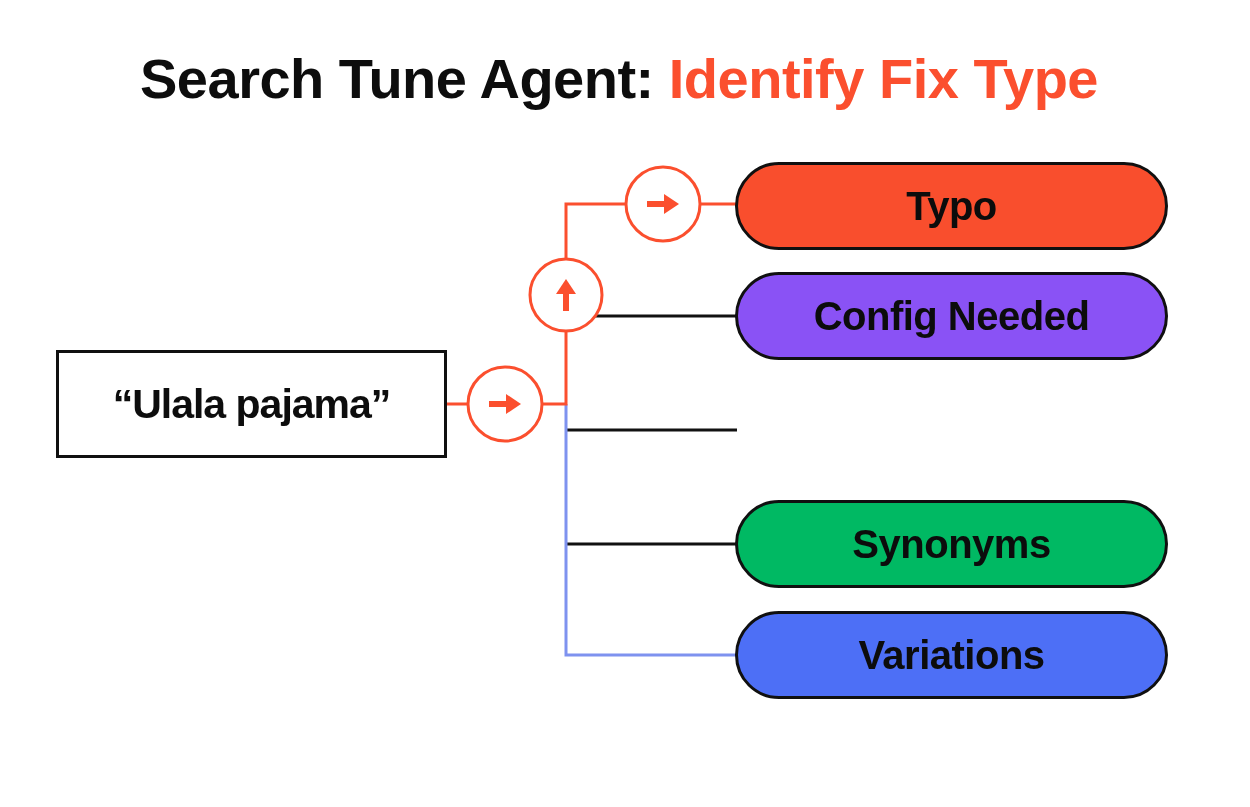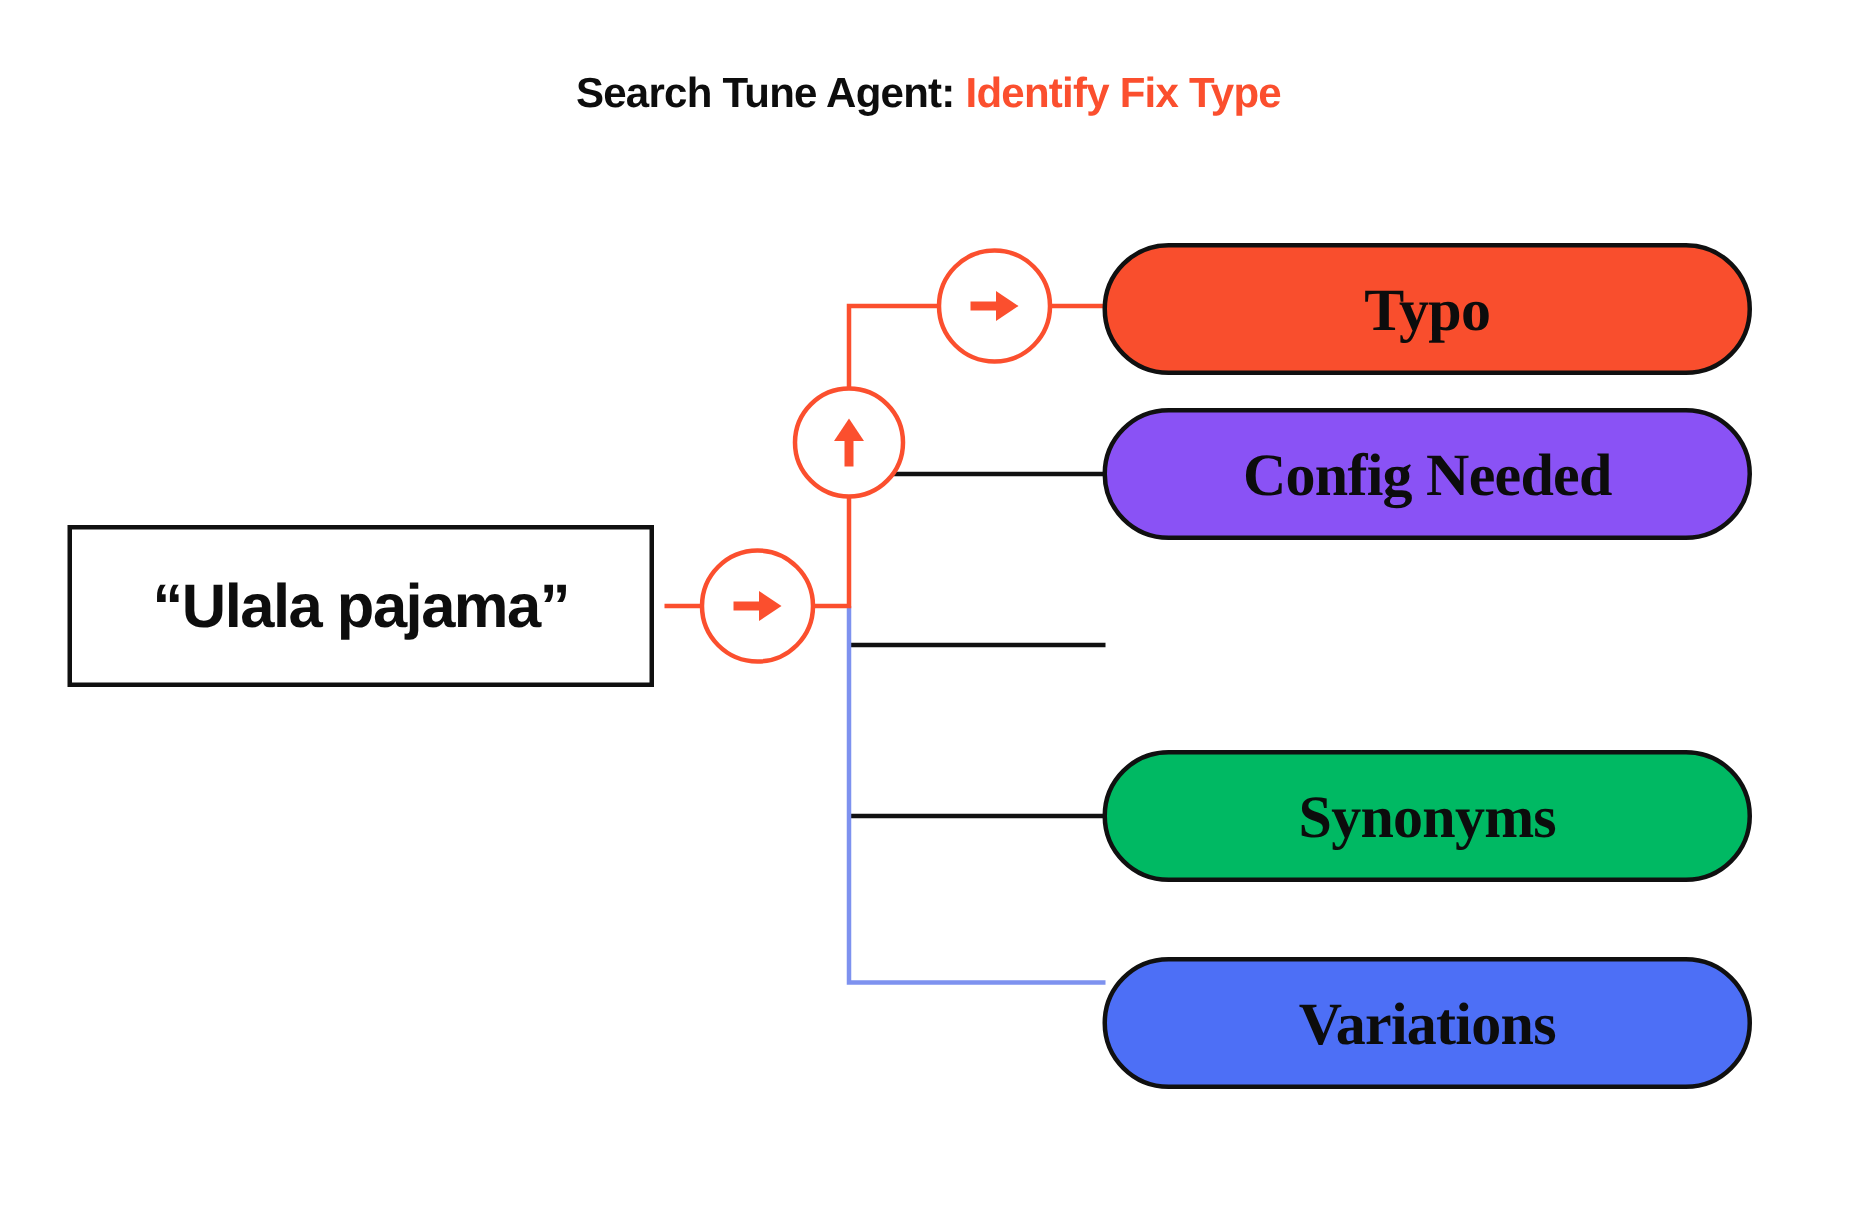--- a/index.html
+++ b/index.html
@@ -9,57 +9,56 @@
     font-family: "Liberation Sans", sans-serif;
     position: relative;
     overflow: hidden;
   }
   .stage { position: absolute; inset: 0; }
 
   .title {
     position: absolute;
     top: 46px; left: 0; width: 1238px;
     text-align: center;
-    font-size: 28px; font-weight: 700;
+    font-size: 56px; font-weight: 700;
     letter-spacing: -0.5px;
     color: #0d0d0d;
     white-space: nowrap;
   }
   .title .hl { font-weight: 700; }
 
   .query-box {
     position: absolute;
-    left: 45px; top: 350px;
+    left: 56px; top: 350px;
     width: 391px; height: 108px;
     box-sizing: border-box;
     border: 3px solid #101010;
     background: #ffffff;
     display: flex; align-items: center; justify-content: center;
     font-size: 41px; font-weight: 700; letter-spacing: -1px;
     color: #0d0d0d;
     white-space: nowrap;
   }
 
   .pill {
     position: absolute;
     left: 735px; width: 433px; height: 88px;
     box-sizing: border-box;
     border: 3px solid #101010;
     border-radius: 44px;
     display: flex; align-items: center; justify-content: center;
     font-size: 40px; font-weight: 700; letter-spacing: -0.5px;
     color: #0c0c0c;
     white-space: nowrap;
-    font-family: Liberation Serif, serif;
   }
   .pill-0 { top: 162px; }
   .pill-1 { top: 272px; }
   .pill-2 { top: 386px; }
   .pill-3 { top: 500px; align-items: center; }
-  .pill-4 { top: 638px; }
+  .pill-4 { top: 611px; }
 
   svg.wires { position: absolute; top: 0; left: 0; }
 </style>
 </head>
 <body>
 
 <div class="stage">
 
   <div class="title">
     <span>Search Tune Agent: </span><span class="hl" style="color: rgb(251, 79, 46);">Identify Fix Type</span>

